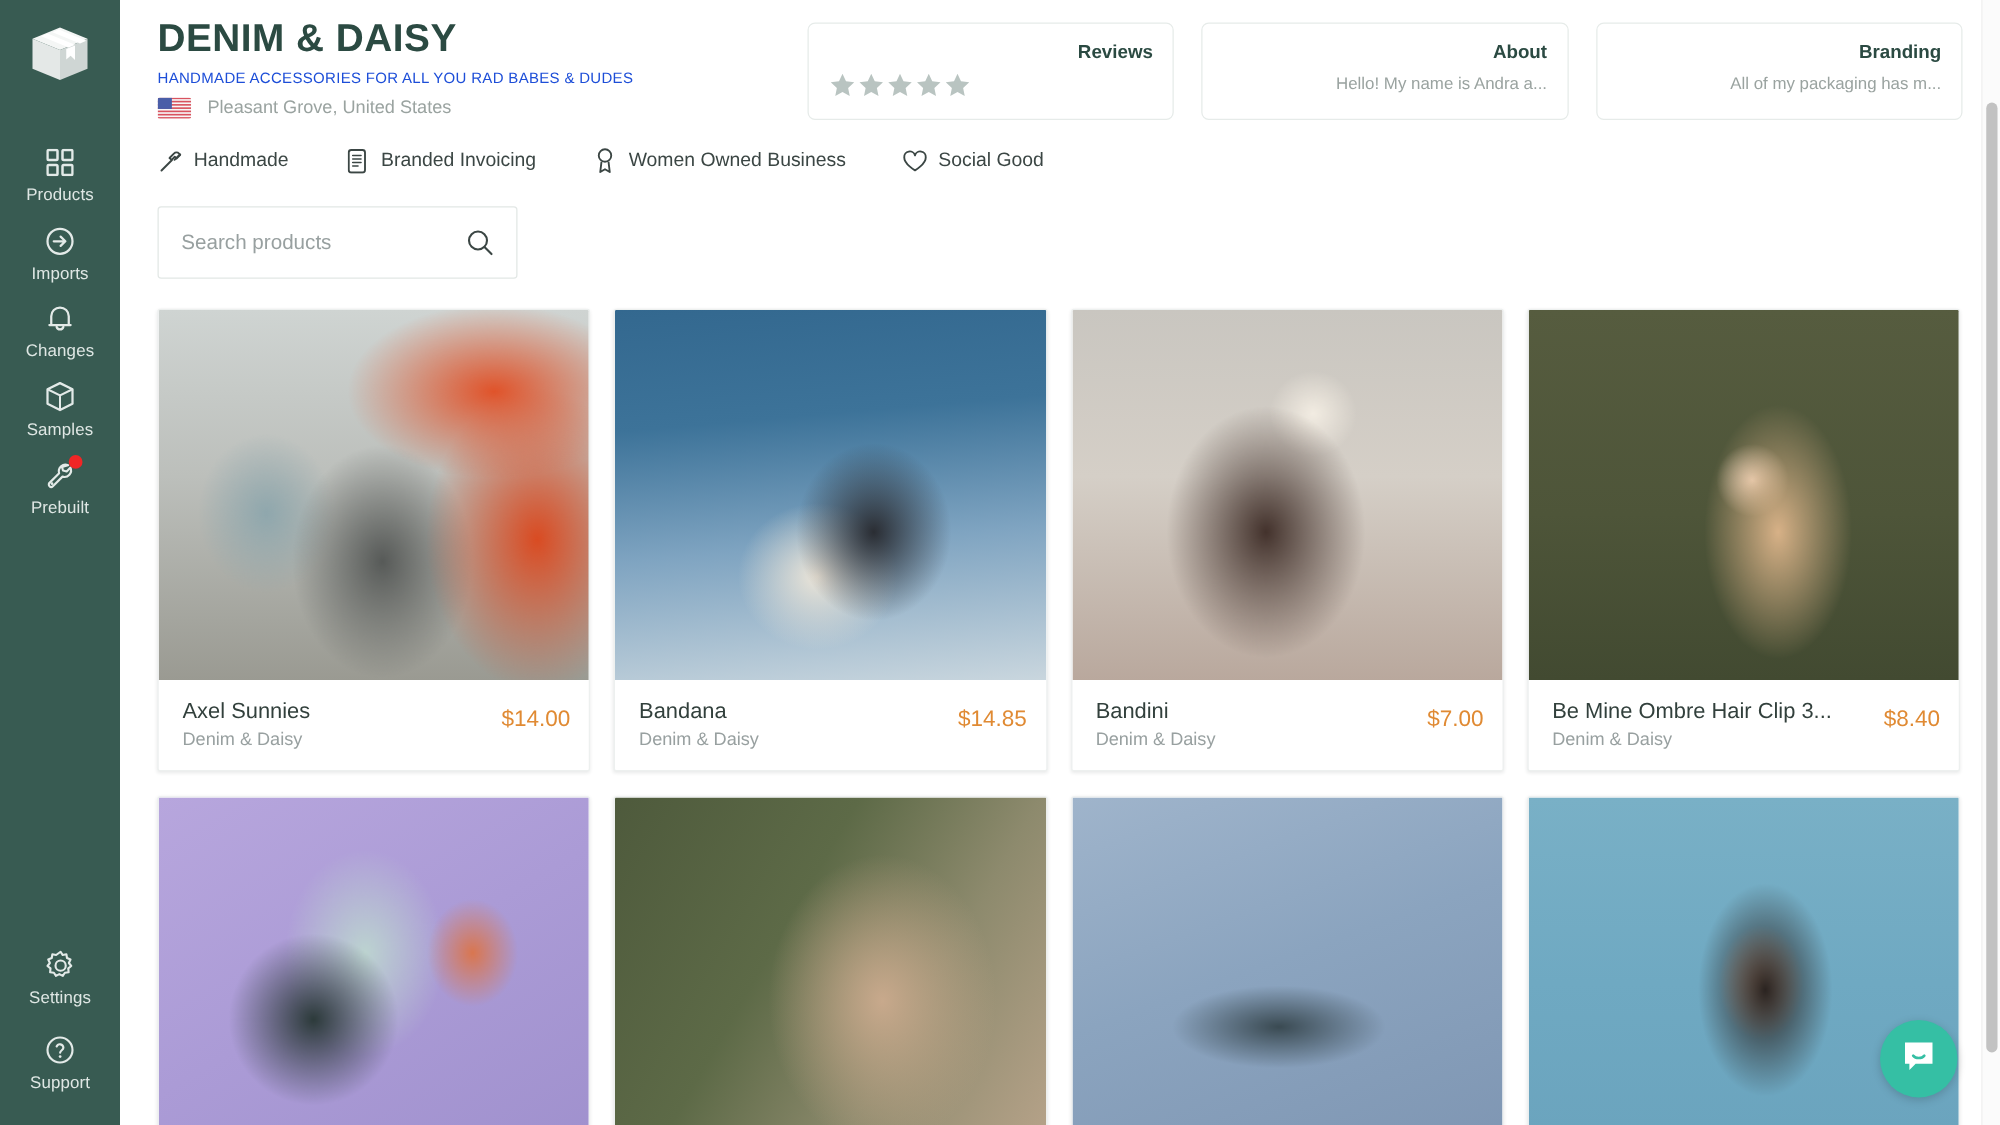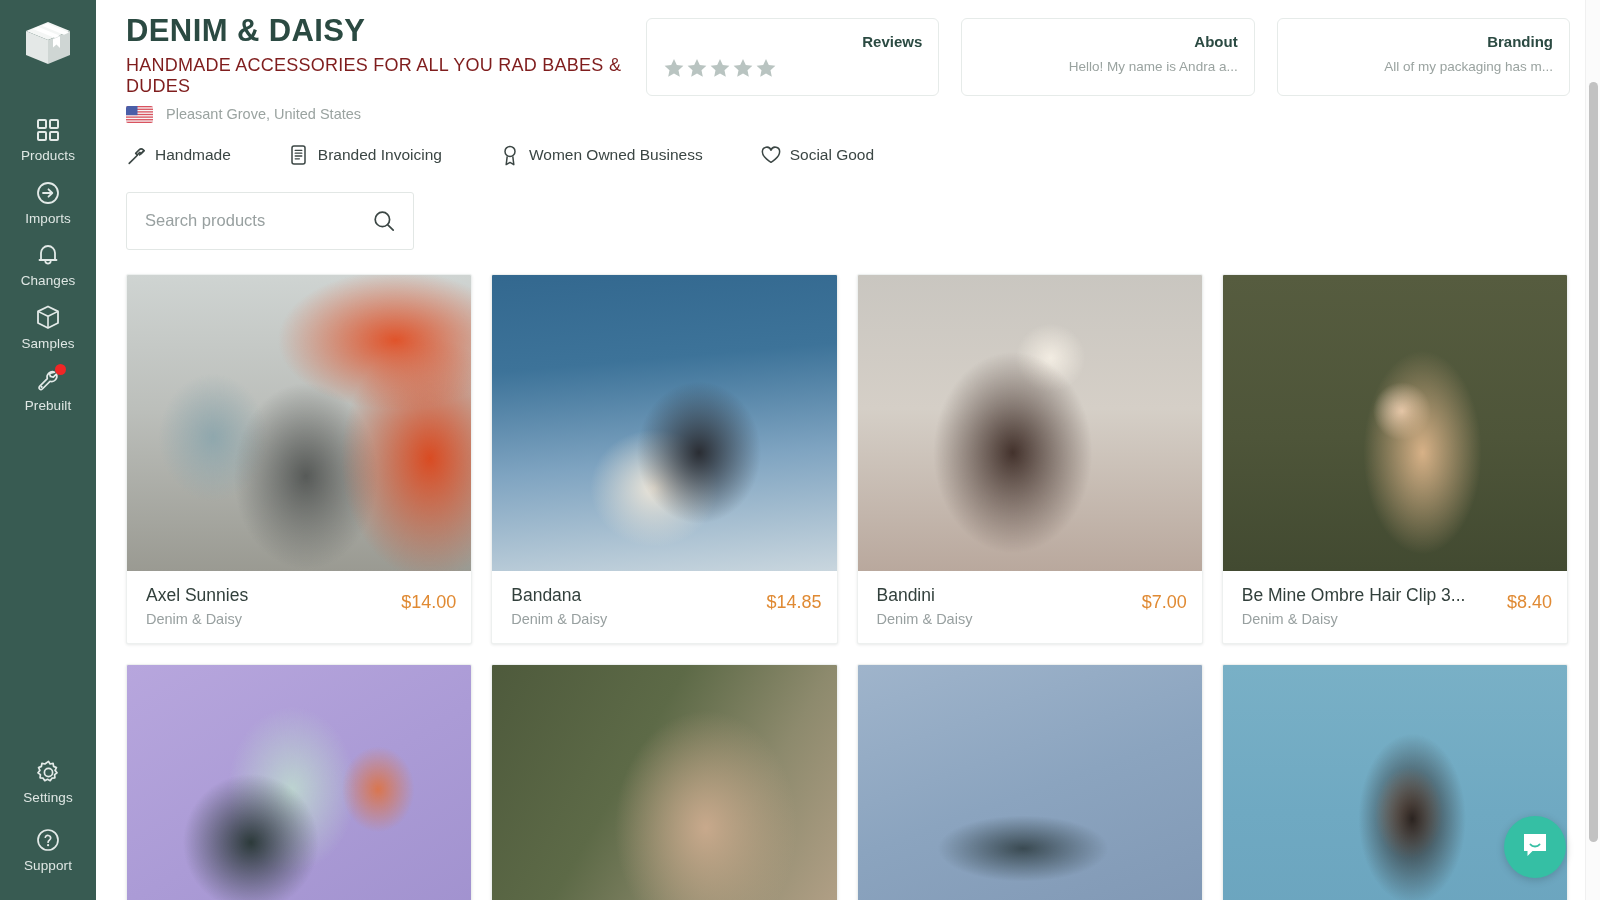--- a/index.html
+++ b/index.html
@@ -49,21 +49,21 @@
     display: flex; align-items: flex-start;
     padding: 8px 30px 0 30px;
   }
   .shop-identity { flex: 0 0 auto; width: 520px; padding-top: 6px;}
   .shop-title {
     font-size: 31px; font-weight: bold; color: #2b4a42;
     letter-spacing: .4px; line-height: 1.12;
   }
   .shop-tagline {
     margin-top: 6px;
-    font-size: 18px; color: #7f1d1d; letter-spacing: .25px;
+    font-size: 12px; color: #1d4ed8; letter-spacing: .25px;
     text-transform: uppercase;
   }
   .shop-location { margin-top: 9px; display:flex; align-items:center; gap: 13px; }
   .flag-icon {
     width: 27px; height: 17px; border-radius: 2px; overflow:hidden;
     display:block; flex: 0 0 auto;
   }
   .shop-location-text { font-size: 14.5px; color: #9aa3a0; }
 
   .info-cards { display: flex; gap: 22px; padding-top: 10px; flex: 1 1 auto; }
@@ -79,21 +79,21 @@
     font-size: 15px; font-weight: bold; color: #2b4a42; line-height: 1.2;
   }
   .info-card-sub {
     margin-top: 8px; font-size: 13.5px; color: #9aa3a0;
     white-space: nowrap; overflow: hidden; text-overflow: ellipsis;
   }
   .stars { margin-top: 6px; display:flex; gap: 1px; }
 
   
   .badge-row {
-    display: flex; align-items: flex-end; gap: 16px;
+    display: flex; align-items: flex-end; gap: 3px;
     padding: 22px 30px 0 30px;
   }
   .badge { display:flex; align-items:center; gap: 9px; margin-right: 42px; }
   .badge-icon { width: 20px; height: 21px; display:flex; align-items:center; justify-content:center;}
   .badge-label { font-size: 15.5px; color: #3b4644; }
 
   
   .search-wrap { padding: 26px 30px 0 30px; }
   .search-box {
     width: 288px; height: 58px;

